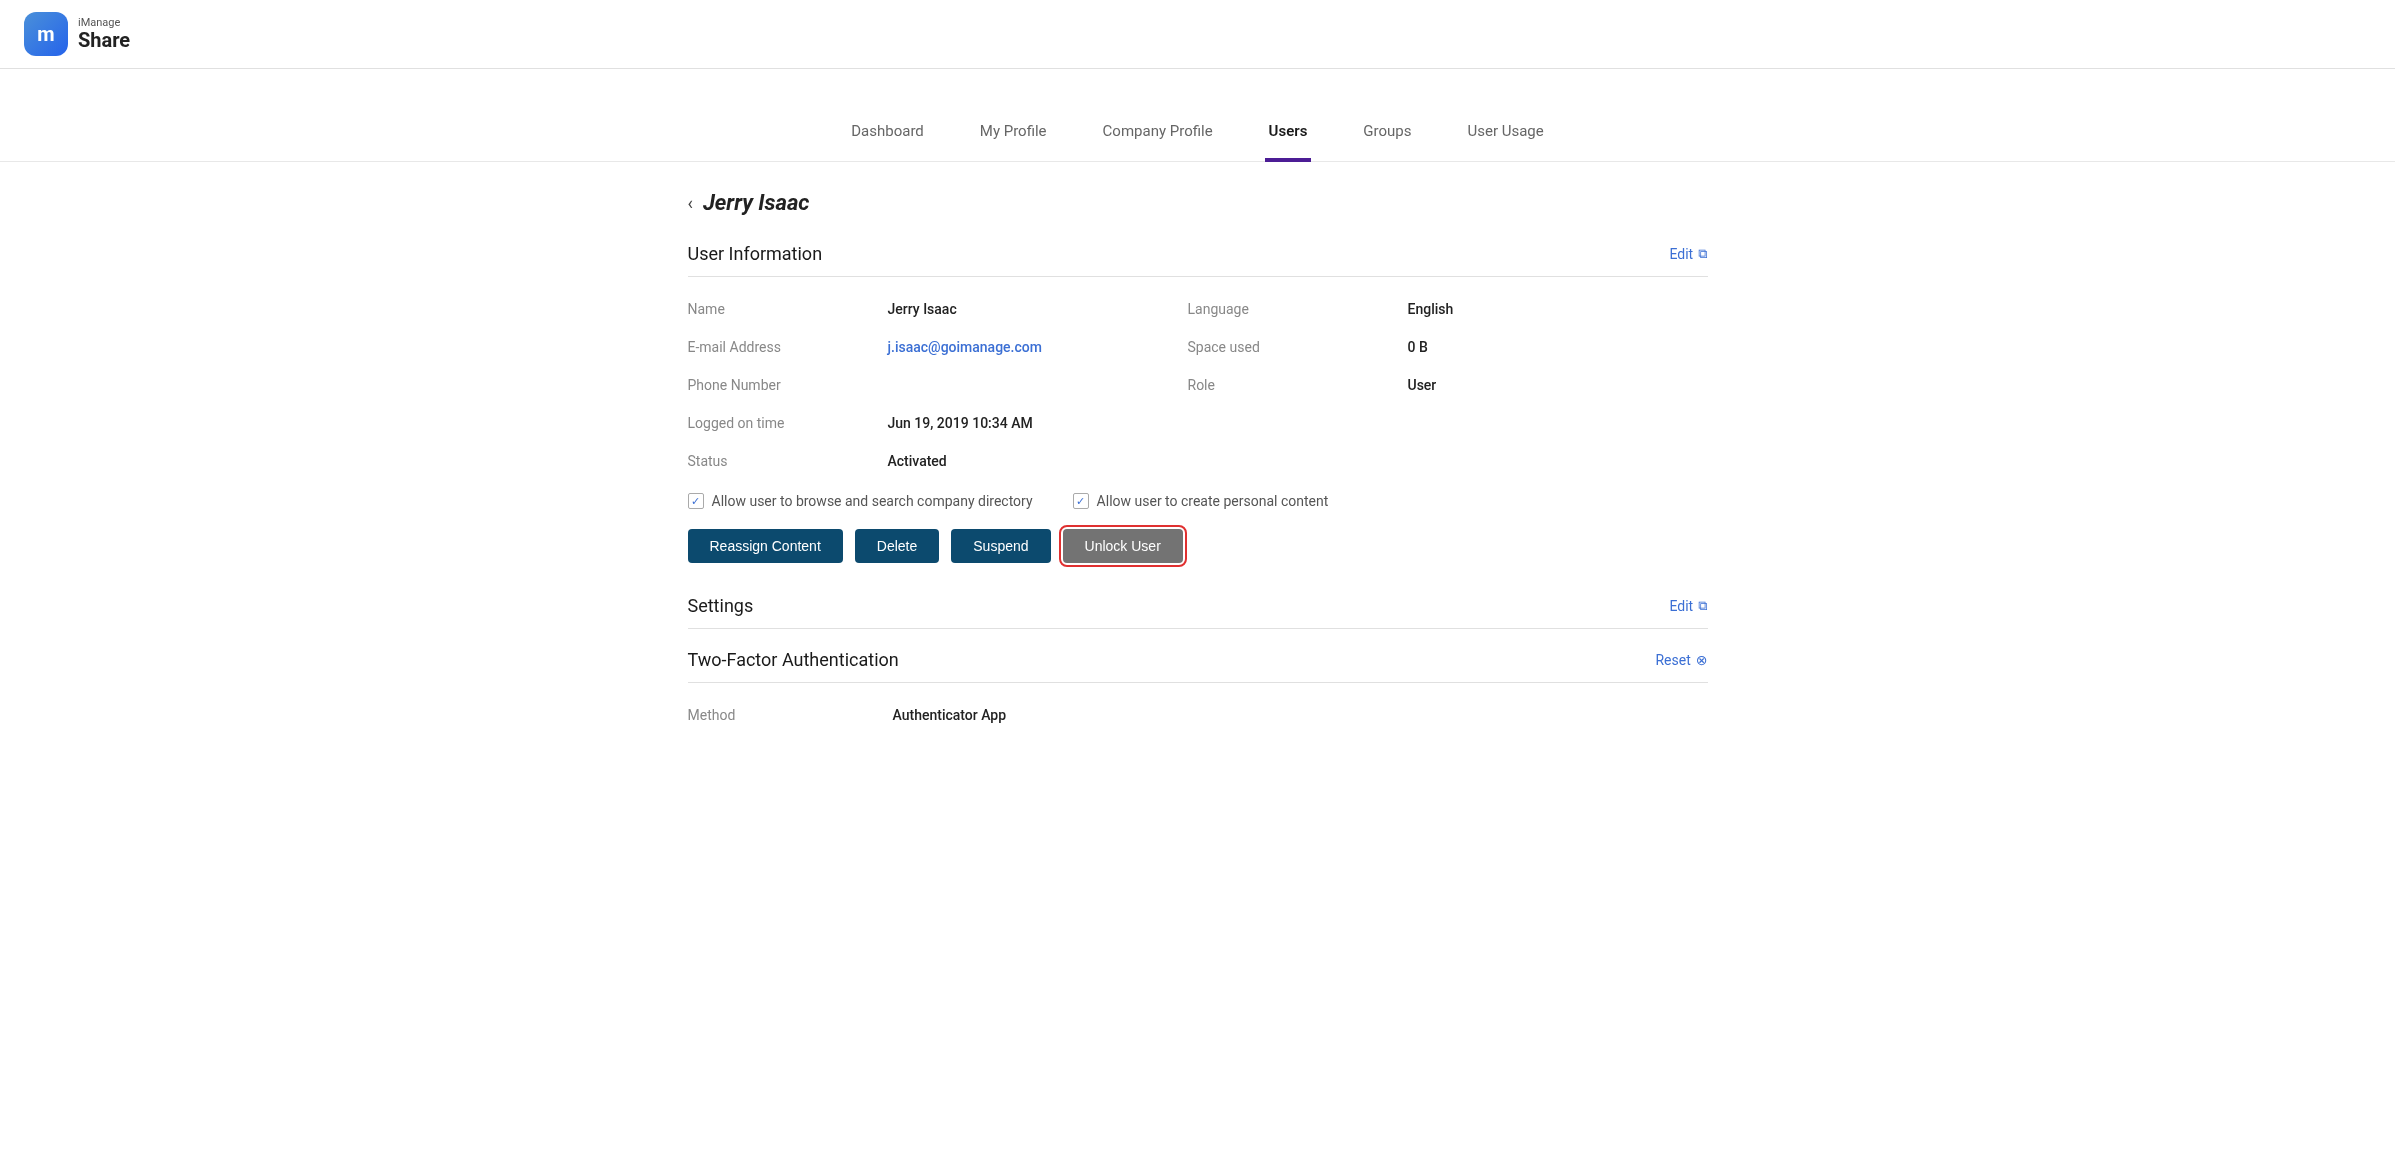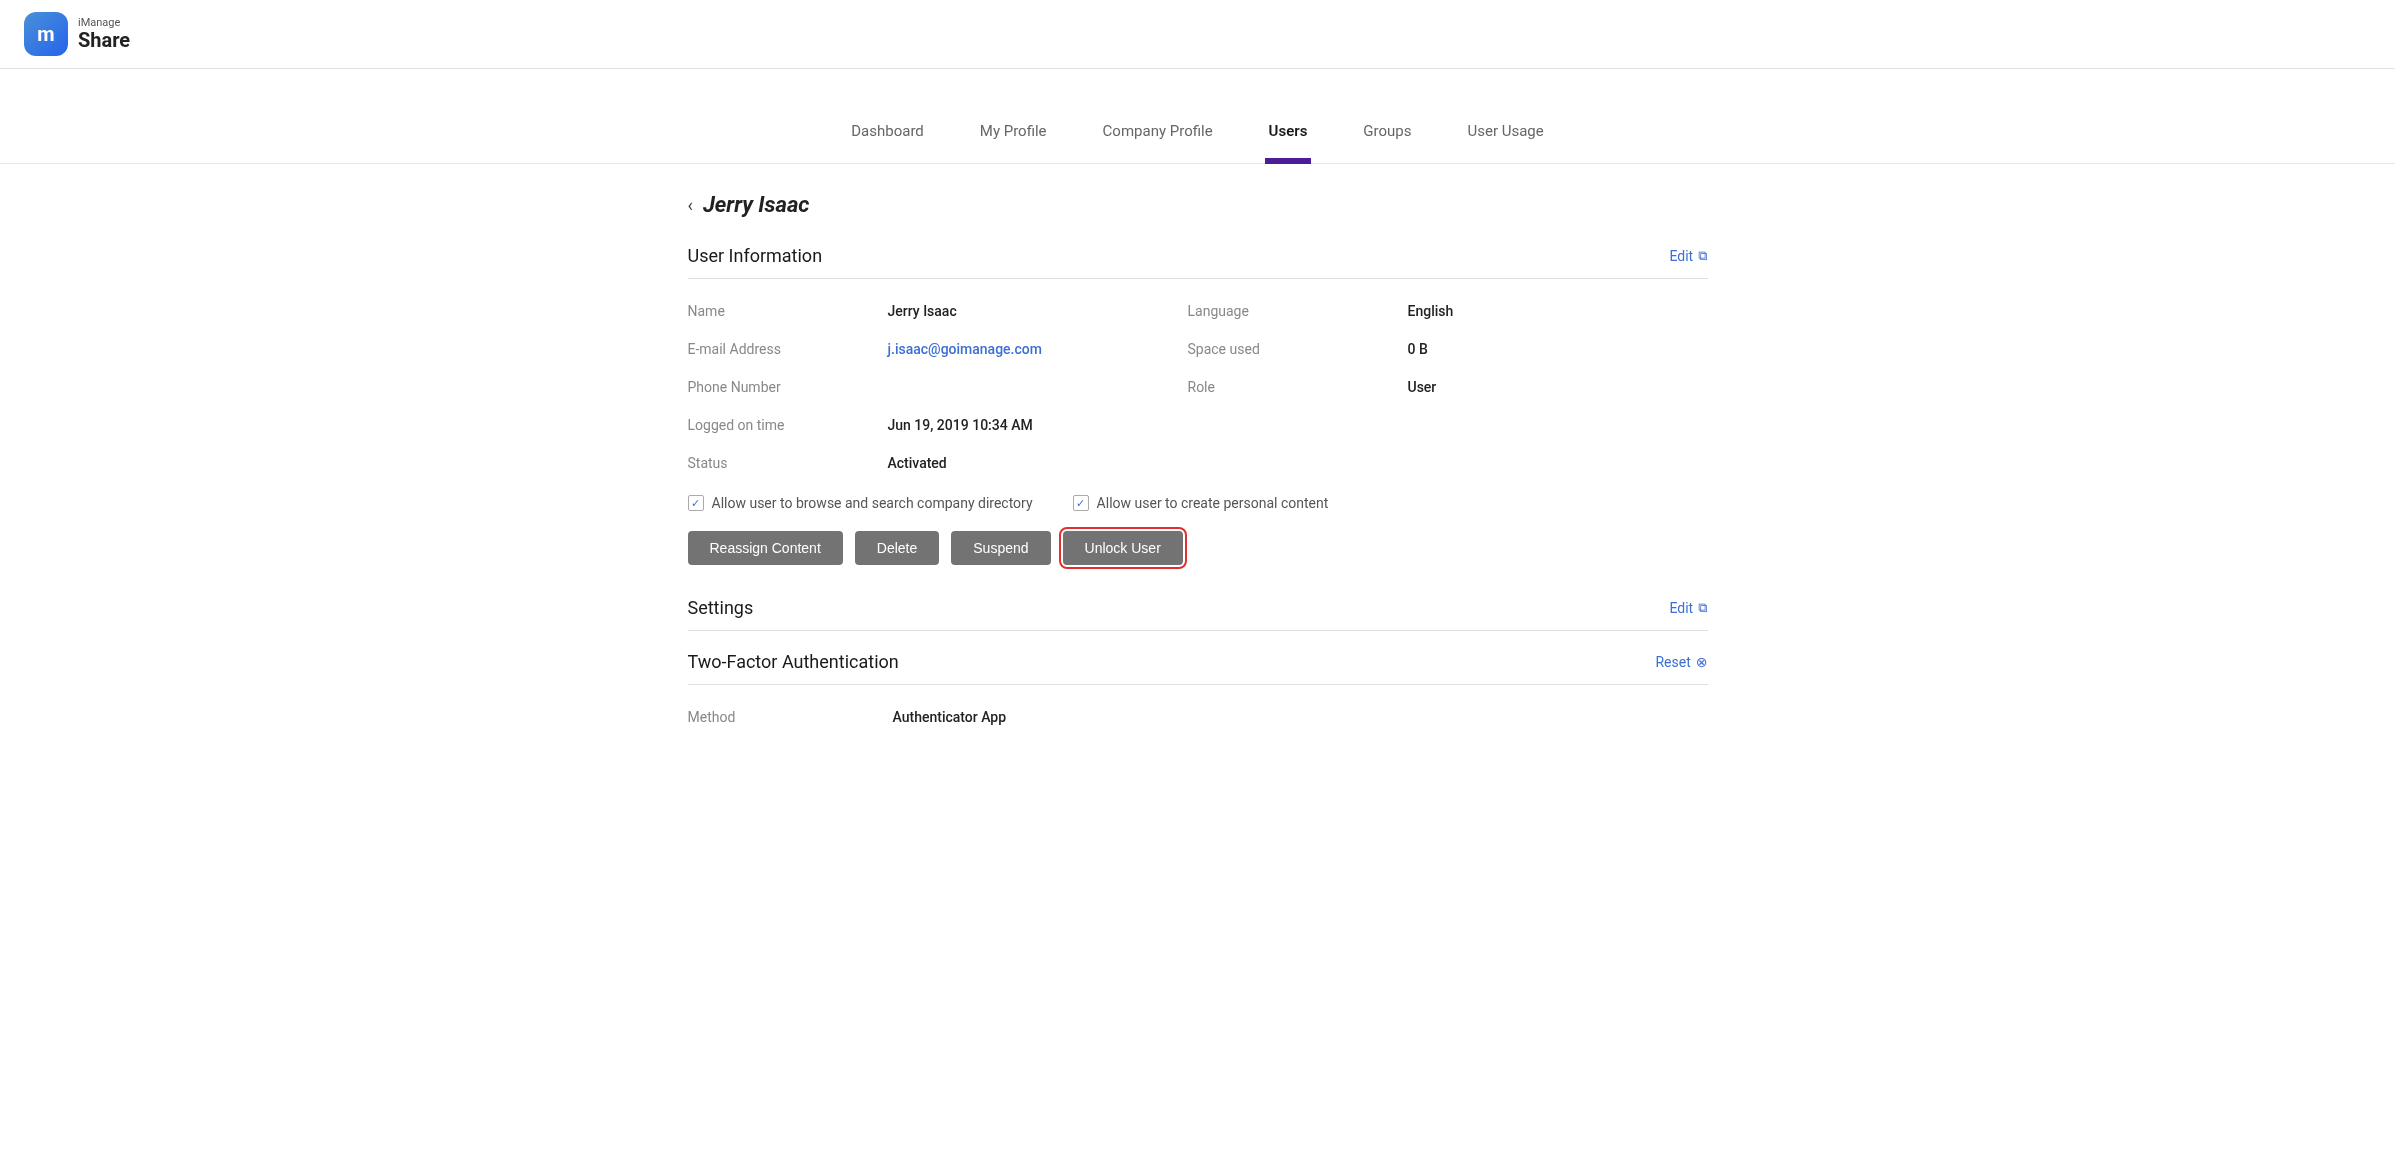--- a/index.html
+++ b/index.html
@@ -68,21 +68,21 @@
       color: #666;
       border-bottom: 2px solid transparent;
       white-space: nowrap;
       position: relative;
       top: 1px;
       margin-top: 34px;
     }
     .nav-item.active {
       color: #1a1a1a;
       font-weight: 600;
-      border-bottom: 6px solid #4c1d95;
+      border-bottom: 4px solid #4c1d95;
     }
 
     
     .main {
       max-width: 1100px;
       margin: 0 auto;
       padding: 28px 40px;
     }
 
     
@@ -192,21 +192,21 @@
       gap: 12px;
       margin-bottom: 32px;
     }
     .btn {
       padding: 9px 22px;
       border: none;
       border-radius: 4px;
       font-size: 14px;
       font-weight: 500;
       cursor: pointer;
-      background: #737373;
+      background: #0c4a6e;
       color: #fff;
     }
     .btn-unlock {
       background: #737373;
       color: #fff;
       outline: 2px solid #e03030;
       outline-offset: 2px;
     }
 
     

